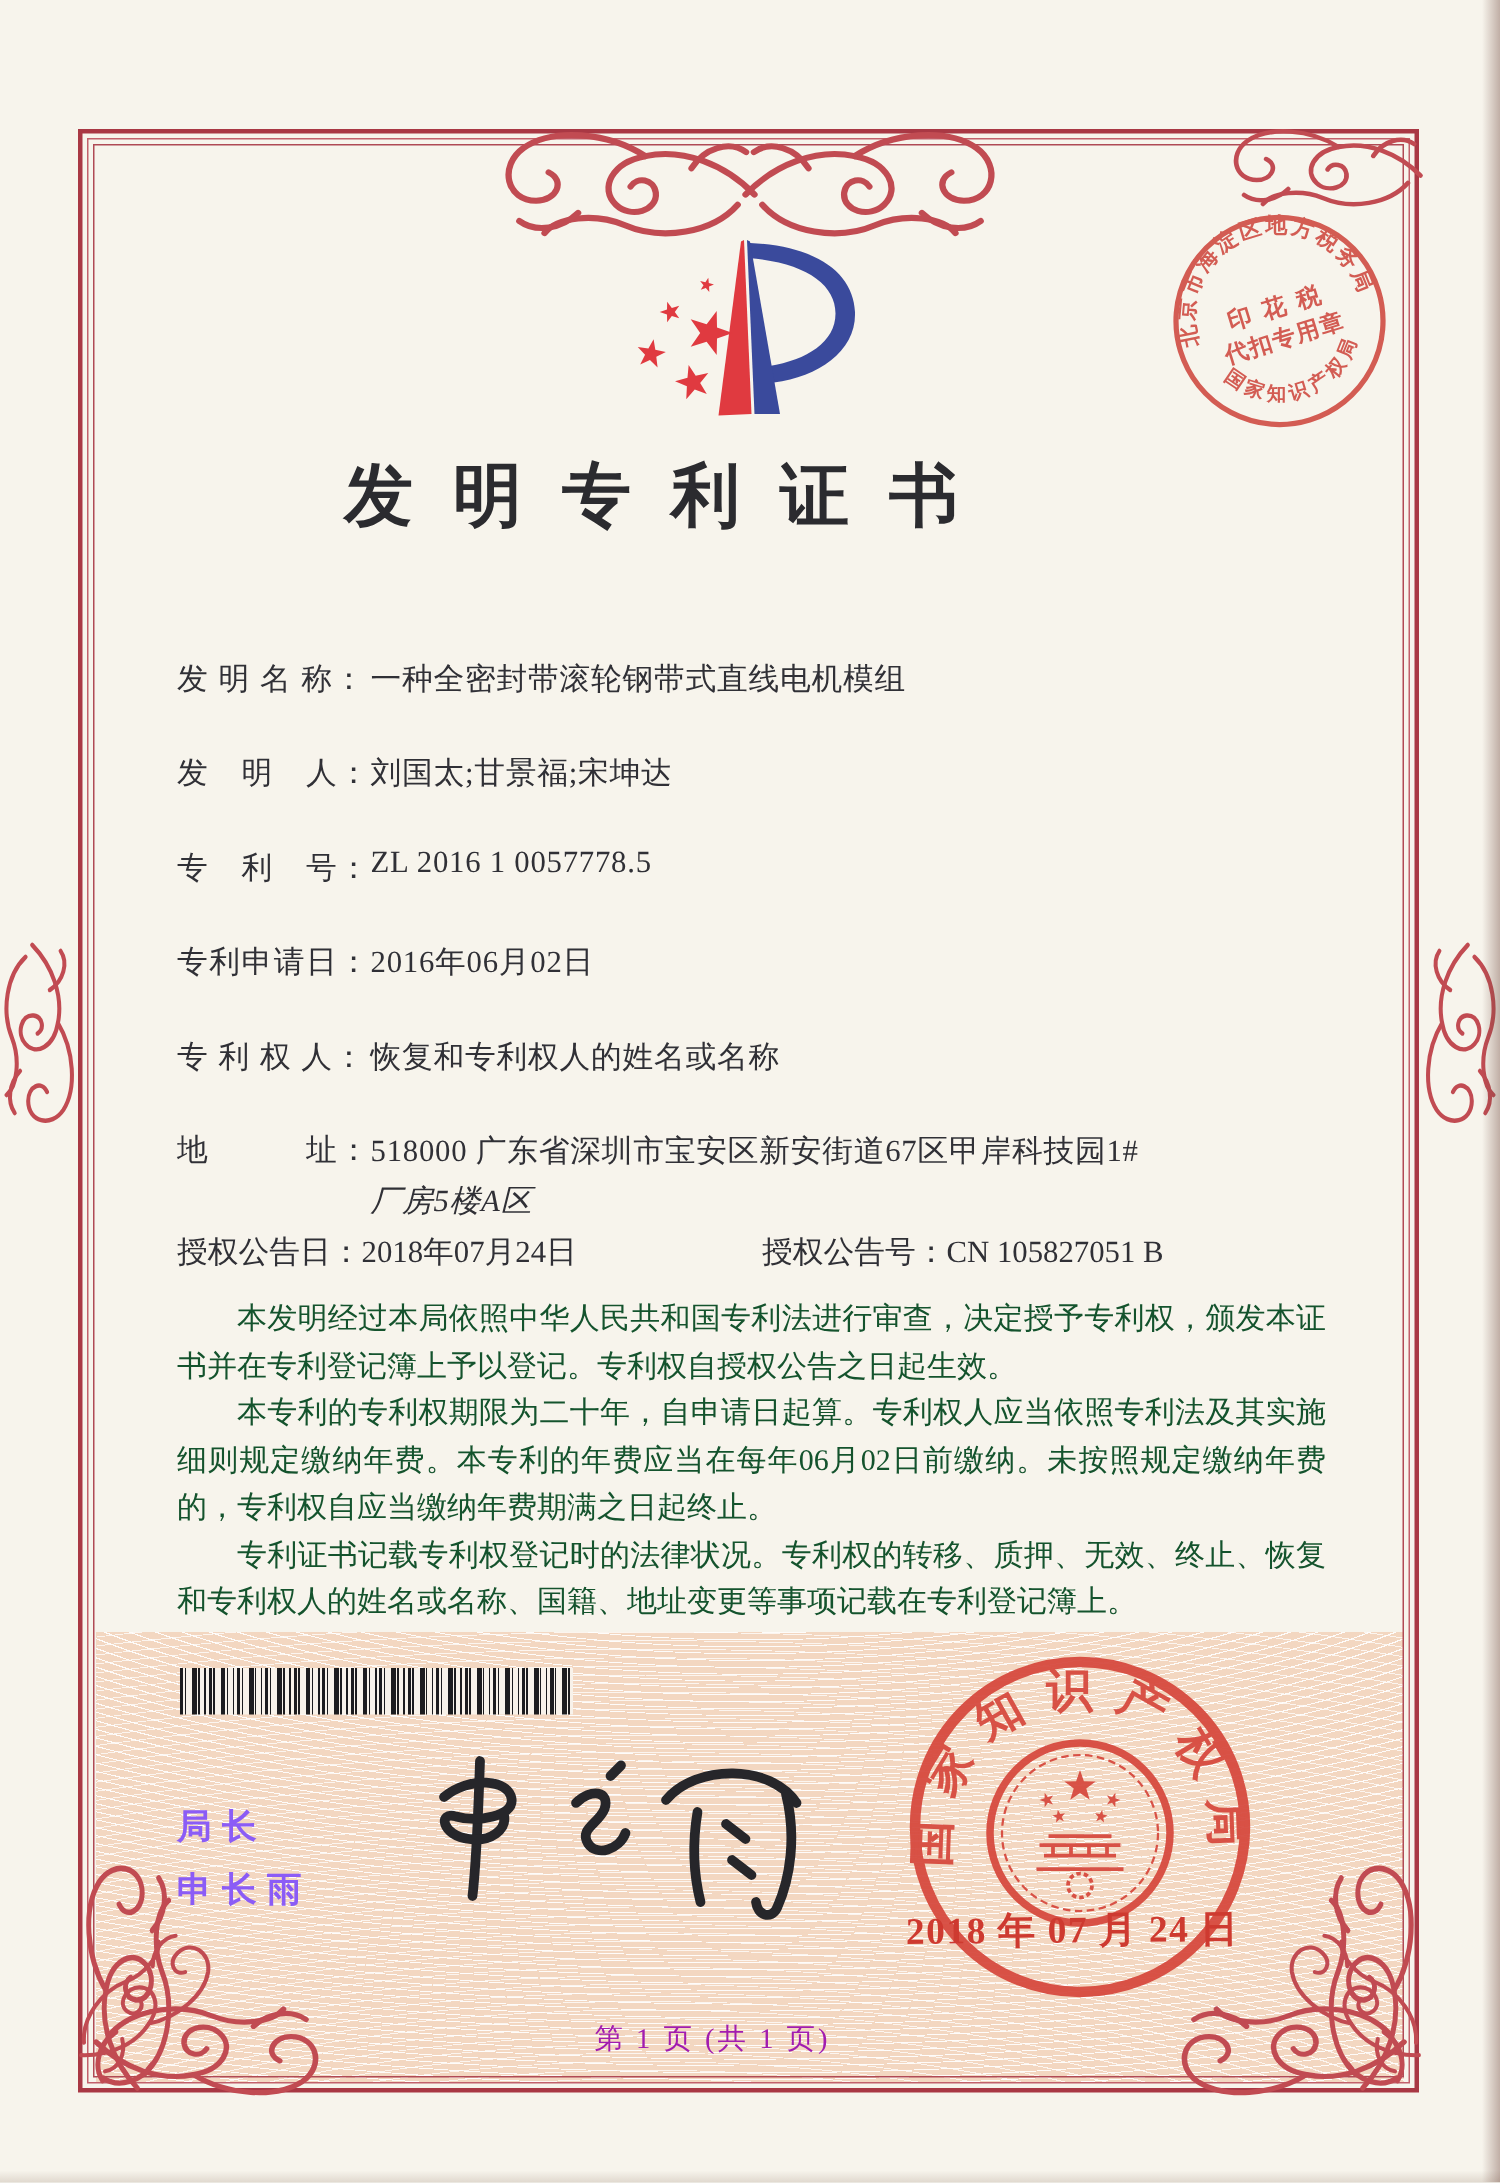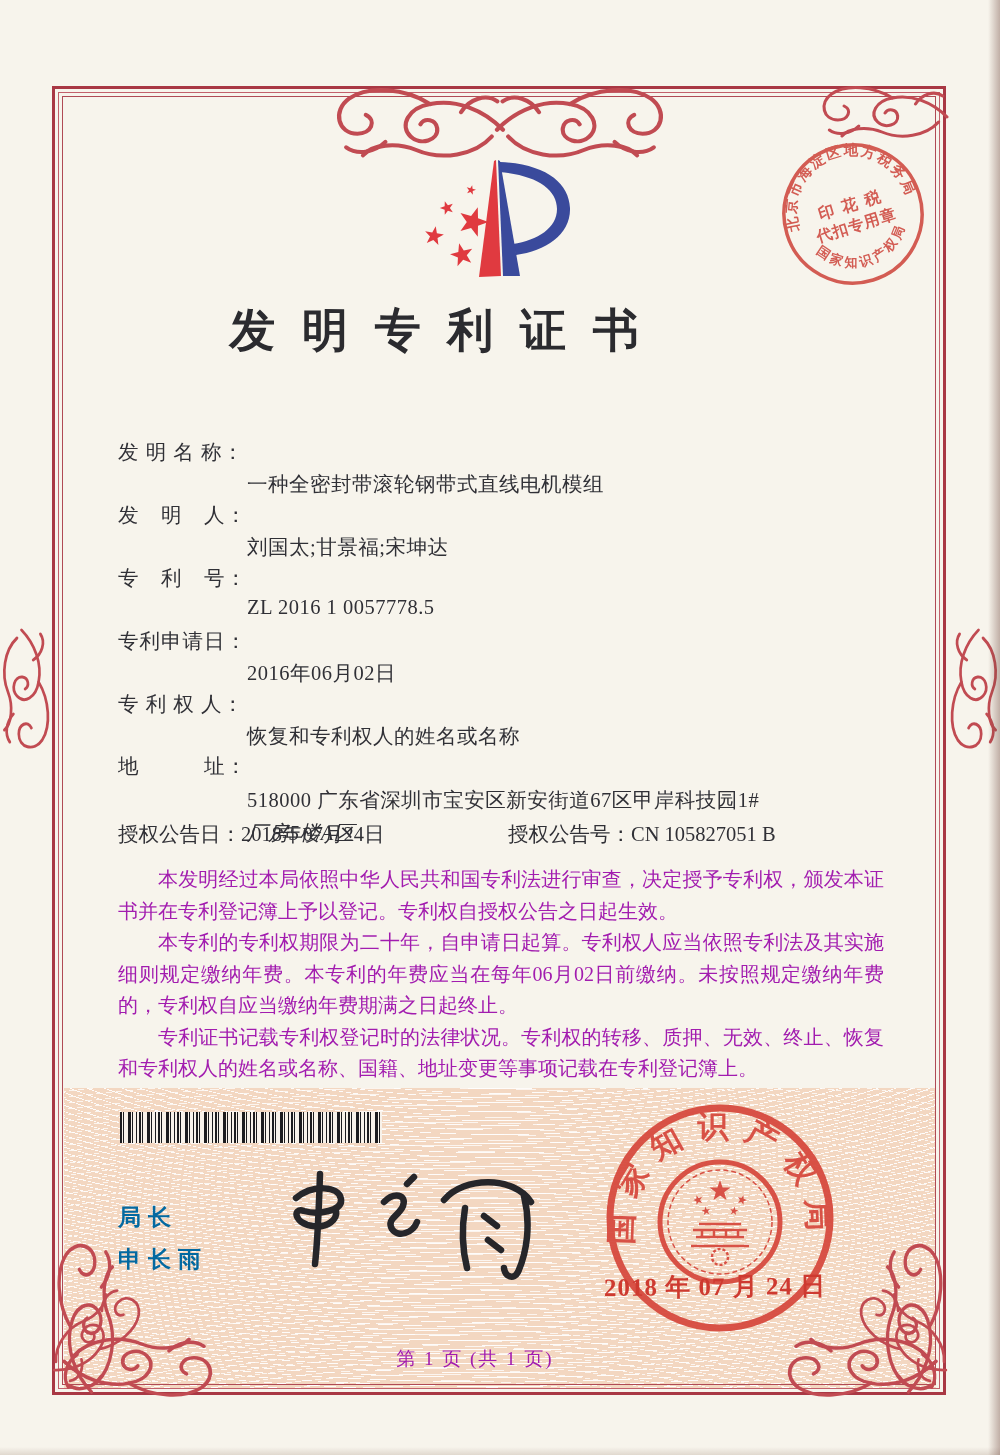--- a/index.html
+++ b/index.html
@@ -28,37 +28,37 @@
   .cert-no{position:absolute;left:118px;top:148px;font-size:21px;letter-spacing:2px;z-index:5;}
 
   .logo{position:absolute;left:416px;top:156px;z-index:5;}
 
   .title{position:absolute;left:0;top:300px;width:868px;text-align:center;font-size:46px;font-weight:600;
          letter-spacing:.58em;text-indent:.58em;color:#2b2b2f;z-index:5;}
 
   .fields{position:absolute;left:118px;top:0;width:770px;z-index:5;font-size:20.5px;}
   .frow{position:absolute;left:0;white-space:nowrap;}
   .flabel{display:inline-block;width:129px;letter-spacing:1px;vertical-align:top;}
-  .fvalue{display:inline-block;vertical-align:top;letter-spacing:.5px;margin-top:32px;}
+  .fvalue{display:inline-block;vertical-align:top;letter-spacing:.5px;}
   .addr2{display:block;font-style:italic;}
   .grant-right{position:absolute;left:390px;top:0;white-space:nowrap;text-align:right;}
 
   .paras{position:absolute;left:118px;top:864px;width:766px;z-index:5;font-size:20px;line-height:31.5px;
-         text-align:justify;color:#a21caf;}
+         text-align:justify;color:#14532d;}
   .paras p{margin:0;text-indent:2em;}
 
   .barcode{position:absolute;left:120px;top:1112px;width:262px;height:31px;z-index:5;
      background:repeating-linear-gradient(90deg,
        #1c1c1f 0 2px,#f8f2ea 2px 3px,#1c1c1f 3px 4px,#f8f2ea 4px 8px,
        #1c1c1f 8px 11px,#f8f2ea 11px 12px,#1c1c1f 12px 13px,#f8f2ea 13px 16px,
        #1c1c1f 16px 17px,#f8f2ea 17px 19px);}
 
   .director{position:absolute;left:118px;top:1196px;z-index:5;
      font-family:"Liberation Sans","DejaVu Sans",sans-serif;font-weight:600;font-size:23px;
-     letter-spacing:7px;color:#0369a1;line-height:42px;}
+     letter-spacing:7px;color:#8b5cf6;line-height:42px;}
   .signature{position:absolute;left:268px;top:1158px;z-index:6;}
 
   .seal{position:absolute;left:596px;top:1094px;z-index:6;opacity:.93;}
   .seal-date{position:absolute;left:600px;top:1270px;width:230px;text-align:center;z-index:7;
      font-size:25px;font-weight:600;color:#ce3a30;letter-spacing:1px;transform:rotate(-.5deg);}
 
   .tax-stamp{position:absolute;left:775px;top:133px;z-index:6;opacity:.92;}
 
   .footer{position:absolute;left:0;top:1346px;width:950px;text-align:center;font-size:19px;z-index:5;
      color:#a21caf;letter-spacing:2px;}

